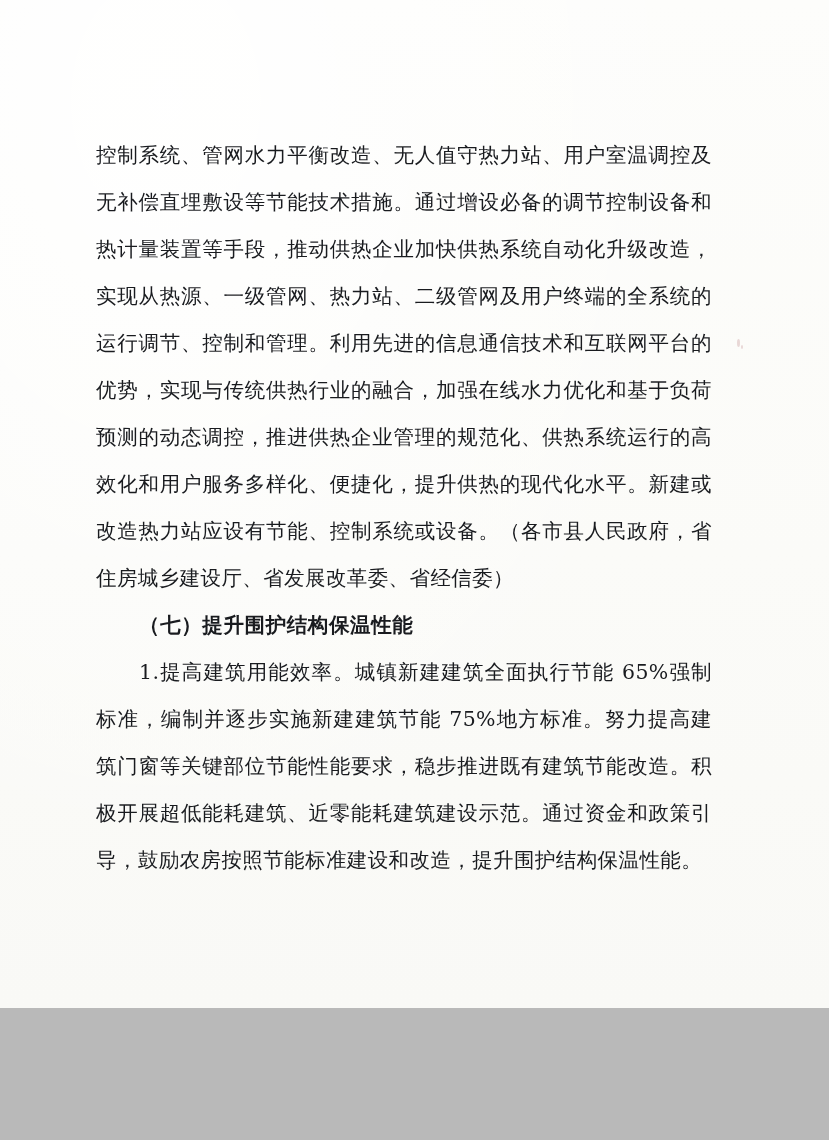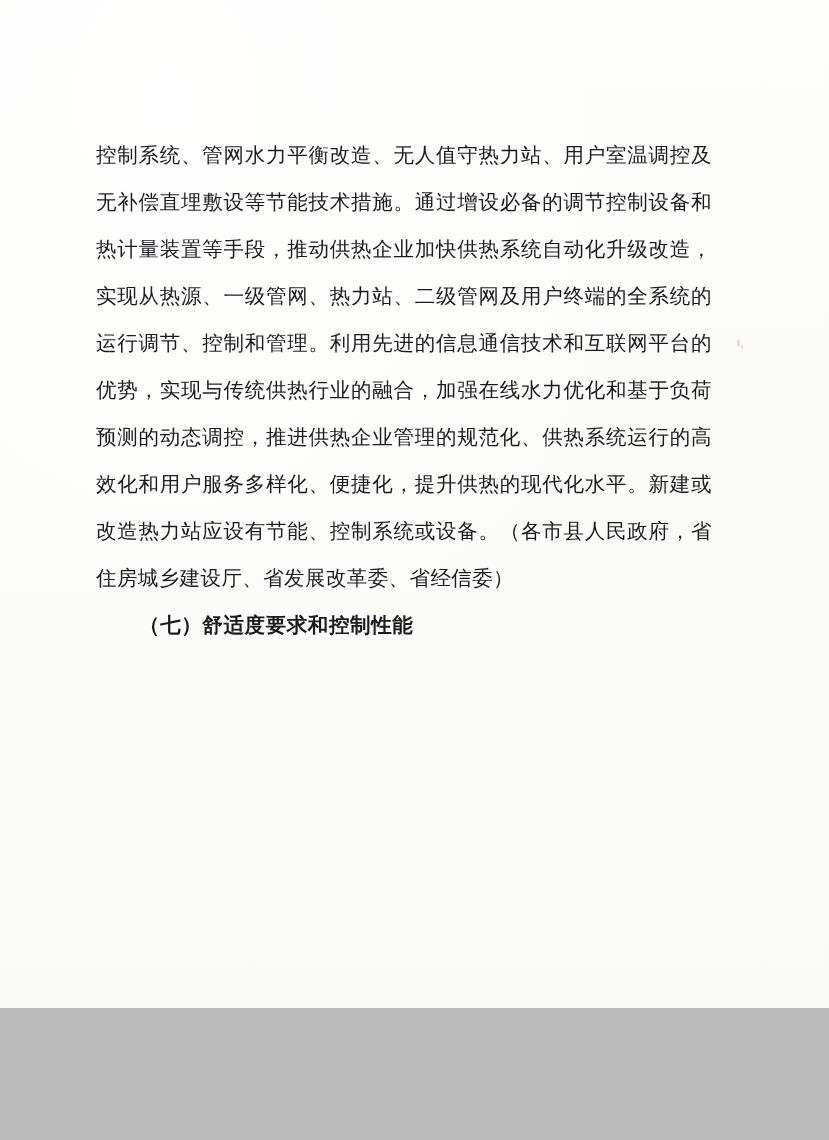--- a/index.html
+++ b/index.html
@@ -73,22 +73,23 @@
 
 <div class="page">
 
   <div class="speck" style="left:737px; top:339px; width:3px; height:8px;"></div>
   <div class="speck" style="left:741px; top:345px; width:2px; height:4px;"></div>
 
   <div class="content">
 
     <p class="body">控制系统、管网水力平衡改造、无人值守热力站、用户室温调控及无补偿直埋敷设等节能技术措施。通过增设必备的调节控制设备和热计量装置等手段，推动供热企业加快供热系统自动化升级改造，实现从热源、一级管网、热力站、二级管网及用户终端的全系统的运行调节、控制和管理。利用先进的信息通信技术和互联网平台的优势，实现与传统供热行业的融合，加强在线水力优化和基于负荷预测的动态调控，推进供热企业管理的规范化、供热系统运行的高效化和用户服务多样化、便捷化，提升供热的现代化水平。新建或改造热力站应设有节能、控制系统或设备。（各市县人民政府，省住房城乡建设厅、省发展改革委、省经信委）</p>
 
-    <p class="heading">（七）舒适度要求和控制性能</p>
+    <p class="heading">（七）提升围护结构保温性能</p>
 
+    <p class="indent"><span>1.提高建筑用能效率。</span><span>城镇新建建筑全面执行节能 65%强制标准，编制并逐步实施新建建筑节能 75%地方标准。努力提高建筑门窗等关键部位节能性能要求，稳步推进既有建筑节能改造。积极开展超低能耗建筑、近零能耗建筑建设示范。通过资金和政策引导，鼓励农房按照节能标准建设和改造，提升围护结构保温性能。</span></p>
 
 
   </div>
 
   <div class="pagenum">
     <span>— 18 —</span>
   </div>
 
 </div>
 

